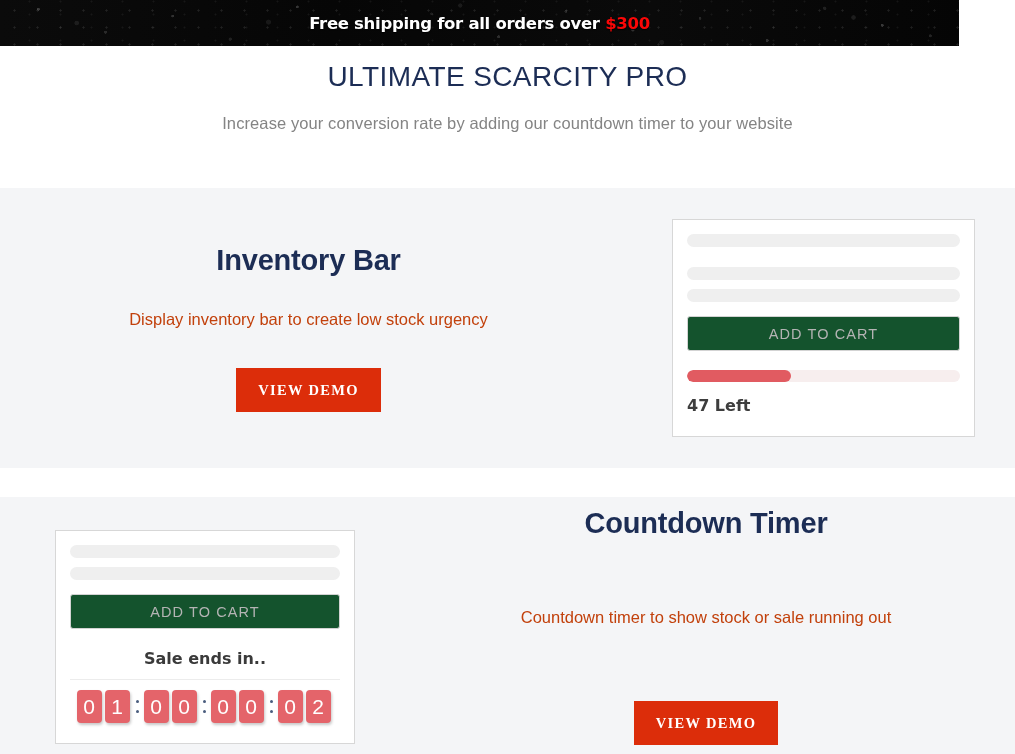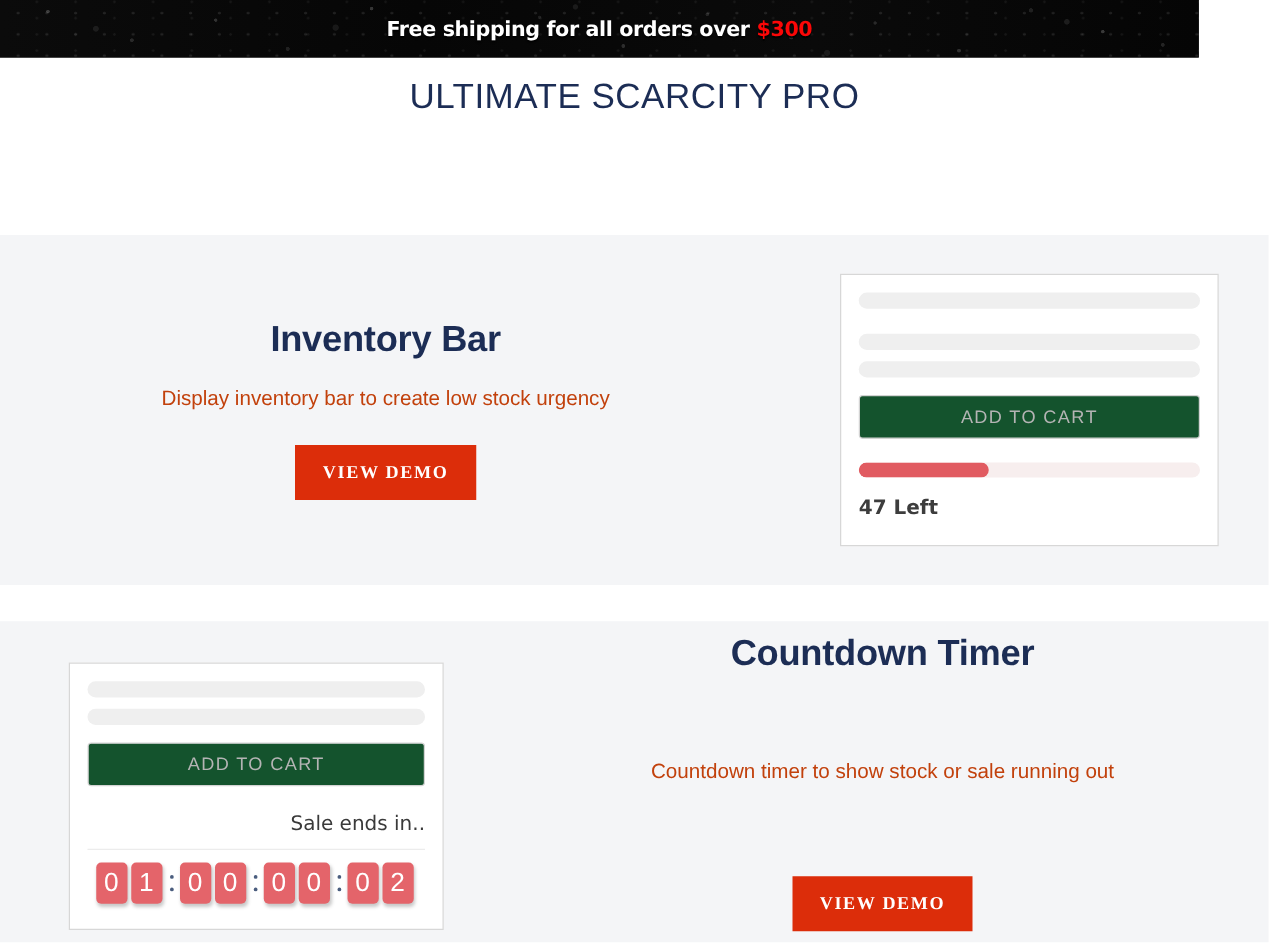--- a/index.html
+++ b/index.html
@@ -109,21 +109,21 @@
   }
   .feature-1 { height: 280px; }
   .feature-gap { width: 1015px; height: 29px; background: #ffffff; }
   .feature-2 { height: 257px; }
 
   .col {
     display: flex;
     flex-direction: column;
     align-items: center;
   }
-  .col-text-left  { width: 617px; }
+  .col-text-left  { width: 617px; gap: 12px; }
   .col-text-right { width: 618px; margin-left: 397px; gap: 47px; }
 
   .feature-title {
     color: #1c2d55;
     font-size: 29px;
     font-weight: 700;
     letter-spacing: -0.2px;
   }
   .feature-desc {
     margin-top: 21px;
@@ -205,25 +205,25 @@
     margin-top: 14px;
     color: #3d3d3d;
     font-family: "DejaVu Sans", sans-serif;
     font-size: 16px;
     font-weight: 700;
   }
 
   
   .sale-label {
     margin-top: 20px;
-    text-align: right;
+    text-align: center;
     color: #3a3a3a;
     font-family: "DejaVu Sans", sans-serif;
     font-size: 16px;
-    font-weight: 400;
+    font-weight: 700;
   }
   .sale-divider {
     margin-top: 11px;
     width: 100%;
     height: 1px;
     background: #ececec;
   }
   .clock {
     margin-top: 10px;
     display: flex;
@@ -268,20 +268,21 @@
 <body>
 
 <div class="stage">
 
   <div class="announce-bar">
     <div class="announce-text"><span>Free shipping for all orders over </span><span class="amount">$300</span></div>
   </div>
 
   <div class="hero">
     <div class="hero-title">ULTIMATE SCARCITY PRO</div>
+    <div class="hero-sub">Increase your conversion rate by adding our countdown timer to your website</div>
   </div>
 
   <div class="feature feature-1">
     <div class="col col-text-left">
       <div class="feature-title">Inventory Bar</div>
       <div class="feature-desc">Display inventory bar to create low stock urgency</div>
       <button class="demo-btn">VIEW DEMO</button>
     </div>
   </div>
 

